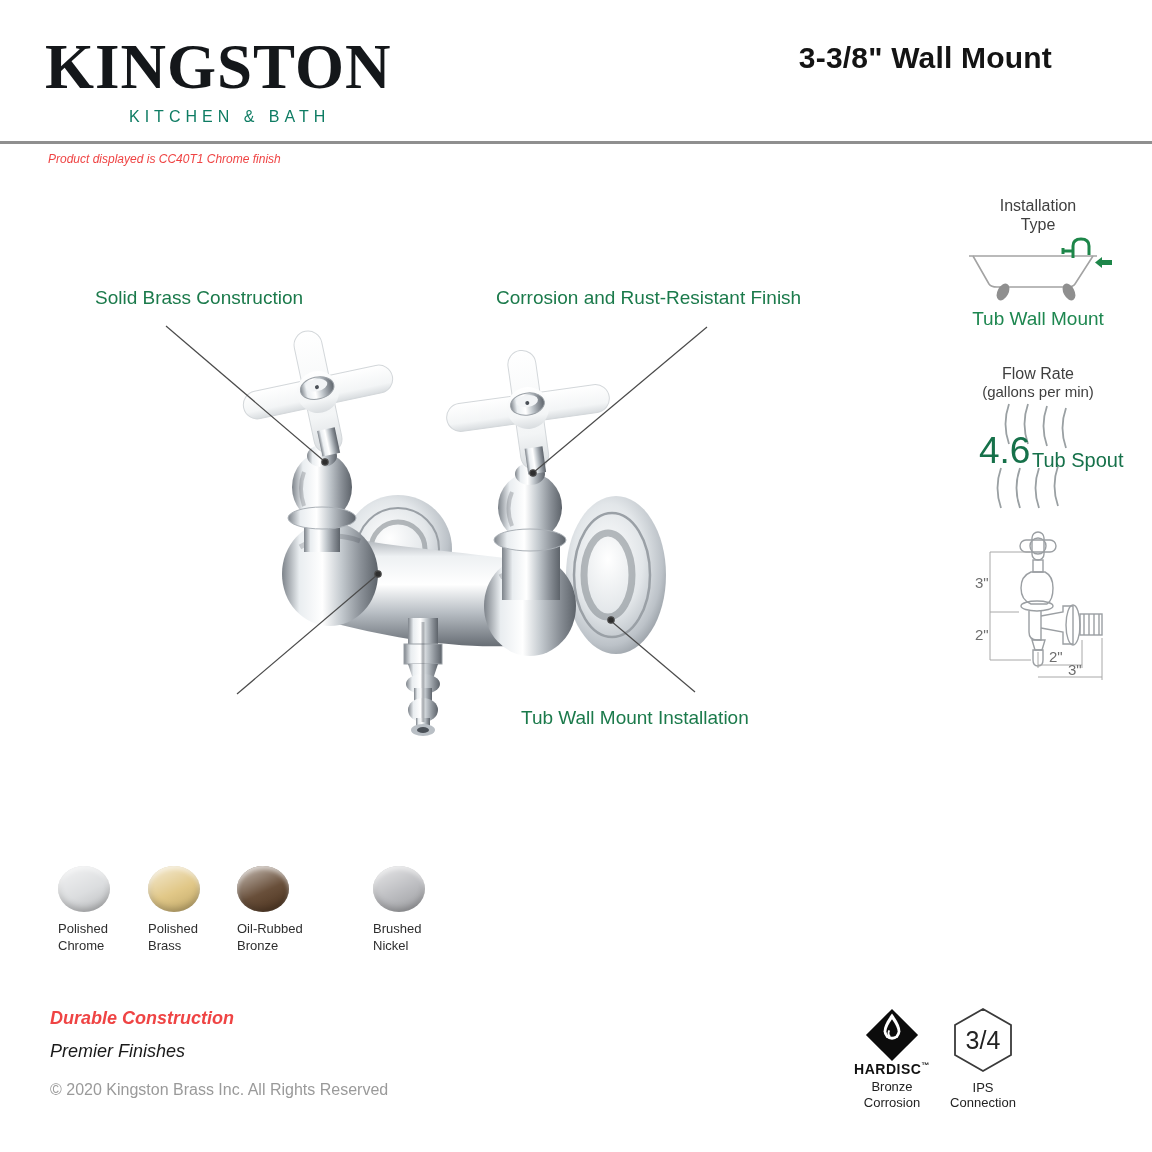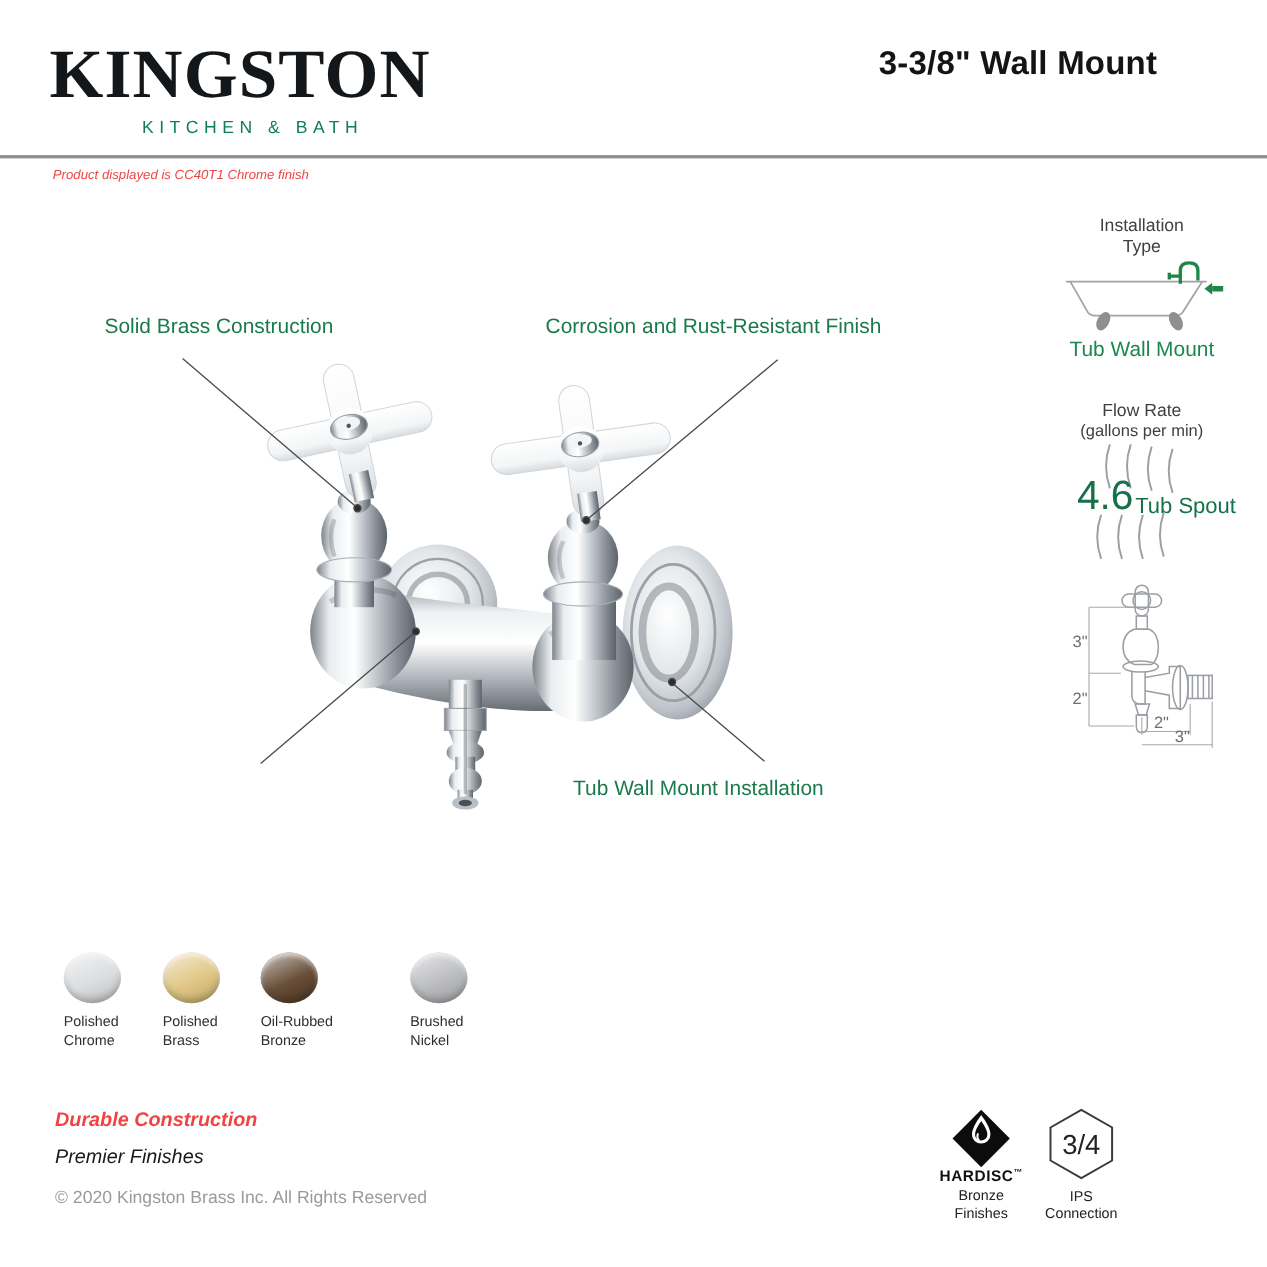--- a/index.html
+++ b/index.html
@@ -292,21 +292,21 @@
   <div class="abs badge" style="left:847px;top:1008px;">
     <svg width="56" height="54" viewBox="0 0 60 58" style="margin:0 auto;">
       <polygon points="30,1 58,29 30,57 2,29" fill="#0c0c0c"></polygon>
       <path d="M30,6 q9,12 9,19 a9,9 0 1 1 -18,0 q0,-7 9,-19 Z" fill="#ffffff"></path>
       <path d="M30,12 q6,8.5 6,13 a6,6 0 1 1 -12,0 q0,-4.5 6,-13 Z" fill="#0c0c0c"></path>
       <path d="M27,24 q-2,4 1,7" stroke="#fff" stroke-width="2" fill="none"></path>
     </svg>
     <div class="badge-logo"><span>HARDISC</span><sup>™</sup></div>
     <div class="badge-label">
       <div>Bronze</div>
-      <div>Finishes</div>
+      <div>Corrosion</div>
     </div>
   </div>
   <div class="abs badge" style="left:938px;top:1006px;">
     <svg width="70" height="68" viewBox="0 0 70 68" style="margin:0 auto;">
       <polygon points="35,3 63,19 63,49 35,65 7,49 7,19" fill="#ffffff" stroke="#3a3a3a" stroke-width="1.8"></polygon>
       <text x="35" y="43" text-anchor="middle" font-size="25" fill="#222" font-family="Liberation Sans, sans-serif">3/4</text>
     </svg>
     <div class="badge-label" style="margin-top:6px;">
       <div>IPS</div>
       <div>Connection</div>

